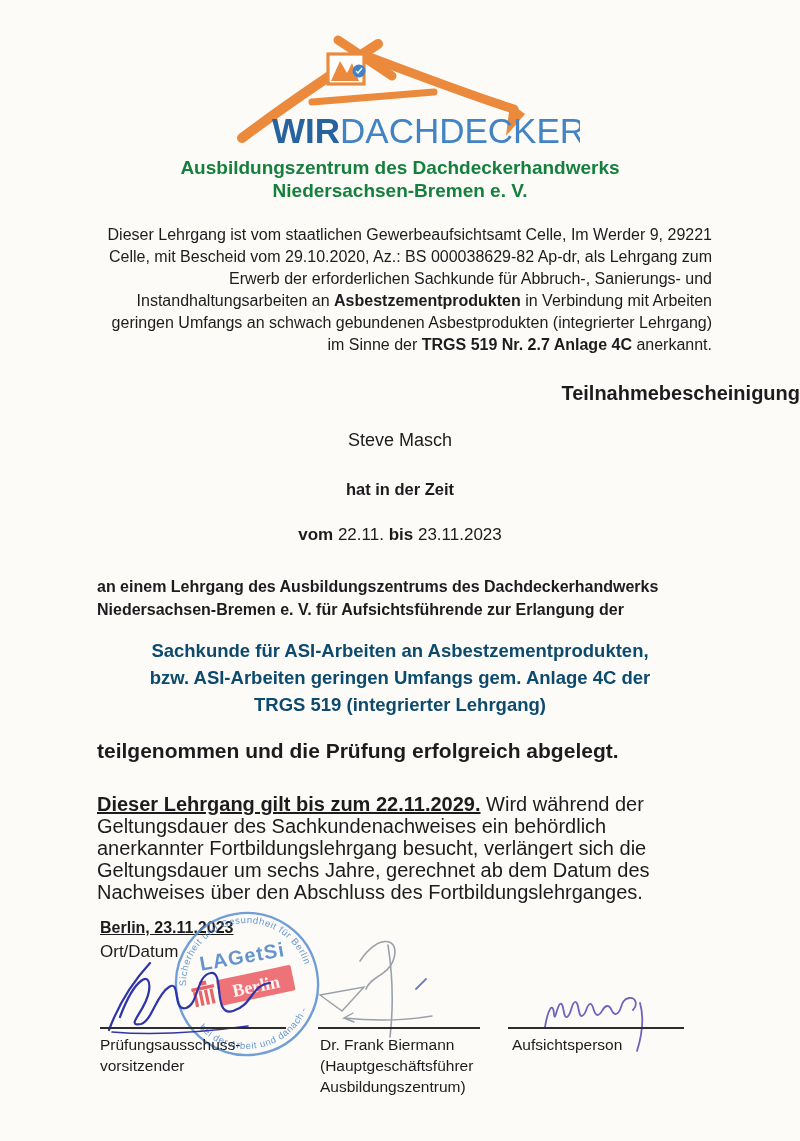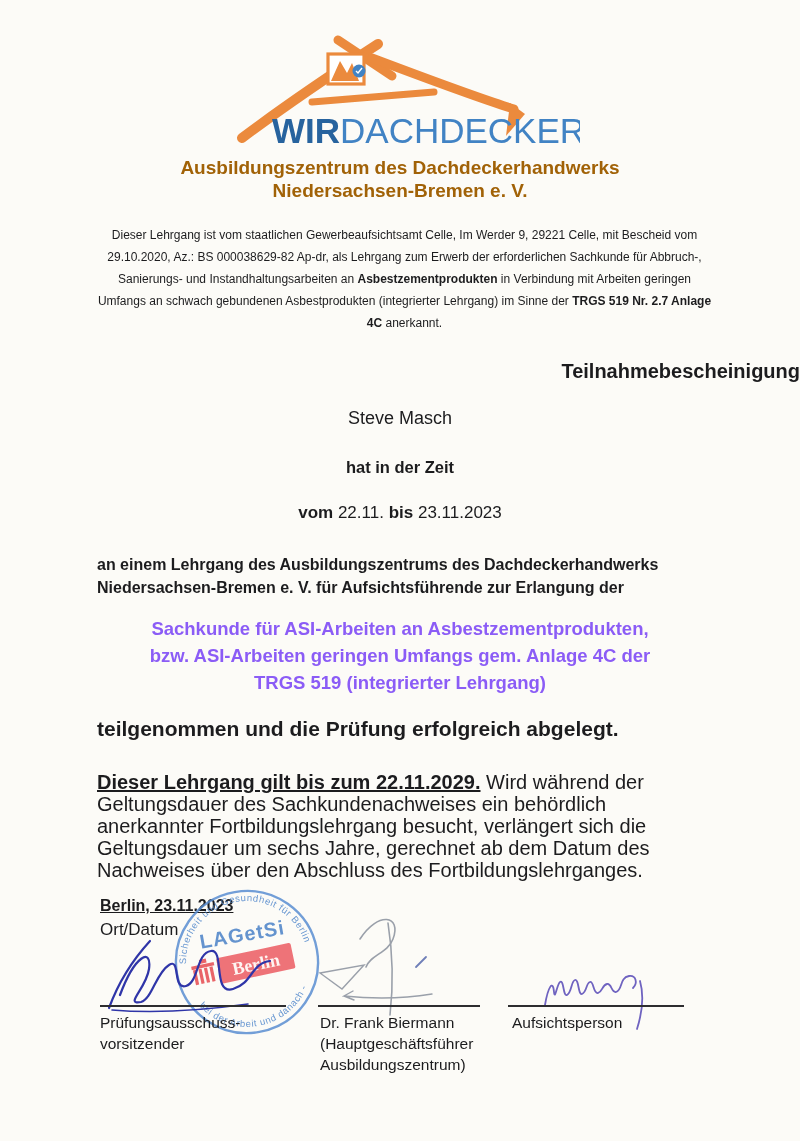--- a/index.html
+++ b/index.html
@@ -10,33 +10,33 @@
     color:#1c1c1e;
     -webkit-font-smoothing:antialiased;
   }
   .page{position:relative;width:800px;height:1141px;}
 
   
   .logo-block{padding-top:20px;text-align:center;}
   .logo-svg{display:block;margin:0 auto;}
 
   
-  .org-header{margin-top:4px;text-align:center;font-weight:bold;font-size:19px;line-height:23px;color:#a16207;}
+  .org-header{margin-top:4px;text-align:center;font-weight:bold;font-size:19px;line-height:23px;color:#15803d;}
 
   
-  .para{margin:22px 88px 0 97px;font-size:12px;line-height:22px;text-align:center;}
+  .para{margin:22px 88px 0 97px;font-size:16px;line-height:22px;text-align:right;}
   .para b{font-weight:bold;}
   .cert-title{margin-top:26px;text-align:right;font-weight:bold;font-size:20px;}
   .center-line{text-align:center;font-size:18px;line-height:23px;}
   .name-block{margin-top:24px;}
   .period-intro{margin-top:28px;text-align:center;font-weight:bold;font-size:16.5px;}
   .period-line{margin-top:26px;text-align:center;font-size:17px;}
   .period-line .b{font-weight:bold;}
   .course-para{margin:30px 88px 0 97px;font-size:16px;line-height:23px;font-weight:bold;}
-  .big-title{margin-top:16px;text-align:center;font-weight:bold;font-size:18.5px;line-height:27px;color:#8b5cf6;}
+  .big-title{margin-top:16px;text-align:center;font-weight:bold;font-size:18.5px;line-height:27px;color:#0c4a6e;}
   .completion{margin:21px 88px 0 97px;font-weight:bold;font-size:21px;}
   .validity{margin:30px 88px 0 97px;font-size:20px;line-height:22px;}
   .validity .bu{font-weight:bold;text-decoration:underline;}
 
   
   .signing{position:relative;margin-top:12px;height:205px;}
   .place-date{position:absolute;left:100px;top:4px;font-weight:bold;font-size:16px;text-decoration:underline;}
   .place-label{position:absolute;left:100px;top:27px;font-size:17px;text-align:right;}
   .stamp-wrap{position:absolute;left:160px;top:-18px;width:174px;height:174px;transform:rotate(-10deg);opacity:.85;}
   .sig-overlay{position:absolute;left:0;top:0;width:800px;height:205px;pointer-events:none;}

